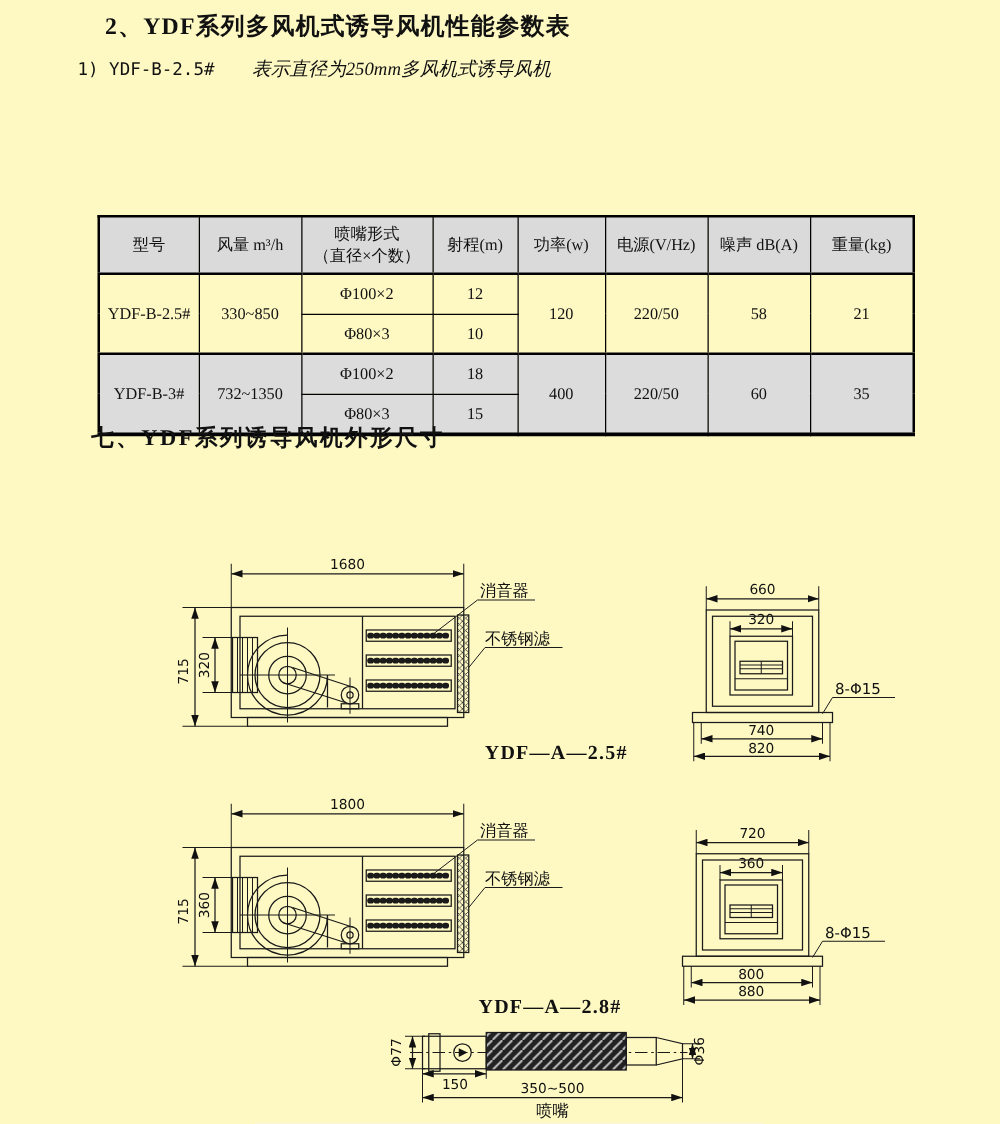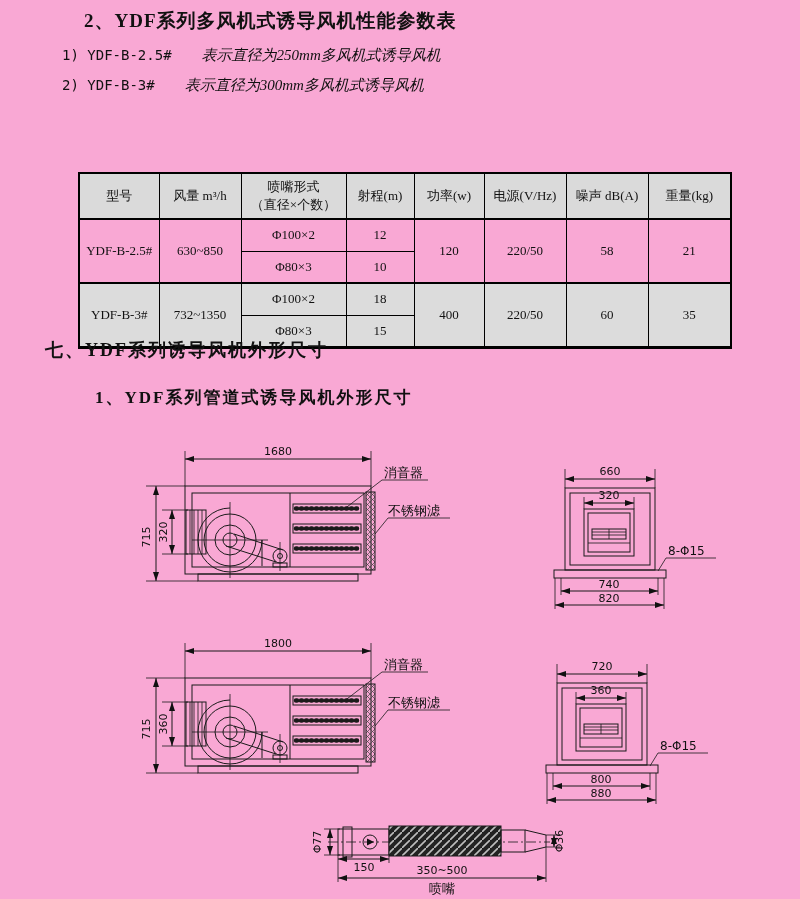--- a/index.html
+++ b/index.html
@@ -1,26 +1,26 @@
 <!DOCTYPE html>
 <html><head>
 <meta charset="utf-8">
 <style>
   html,body { margin:0; padding:0; background:#f3f3f3; }
   #page {
     position:relative; width:800px; height:899px; margin:0 auto;
-    background:#f9a8d4; overflow:hidden;
+    background:#fef9c3; overflow:hidden;
     font-family:"Liberation Serif","DejaVu Serif",serif; color:#111;
   }
   .abs { position:absolute; }
   .title { font-size:19px; font-weight:bold; letter-spacing:1px; }
   .note { font-size:15px; white-space:nowrap; }
   .note .code { font-family:"DejaVu Sans Mono","Liberation Mono",monospace; font-size:14px;margin-top:44px; }
   .note .desc { margin-left:30px;font-style:italic; }
-  .sec-title { font-size:18px; font-weight:bold; letter-spacing:2px; }
+  .sec-title { font-size:18px; font-weight:bold; letter-spacing:2px;margin-left:28px; }
   .sub-title { font-size:17px; font-weight:bold; letter-spacing:2px; }
 
   table.spec { border-collapse:collapse; table-layout:fixed; width:652px;
                font-size:13px; border:2px solid #000; border-bottom:3px solid #000;margin-top:44px; }
   .spec th, .spec td { border:1px solid #000; text-align:center; vertical-align:middle; padding:0; }
   .spec thead th { height:44px; background:#dadada; font-weight:normal;
                    white-space:pre-line; border-bottom:2px solid #000; line-height:1.35; }
   .spec tbody tr { height:32px; }
   .spec tr.g2 td { border-top:2px solid #000; }
   .spec tr.gray td { background:#dcdcdc; }
@@ -51,23 +51,20 @@
       <pattern id="hp" width="8" height="8" patternUnits="userSpaceOnUse">
         <rect width="8" height="8" fill="#222"></rect>
         <line x1="-1" y1="9" x2="9" y2="-1" stroke="#bdbdbd" stroke-width="1.6"></line>
       </pattern>
     </defs>
   </svg>
 
   <div class="abs title" style="left:84px;top:8px">2、YDF系列多风机式诱导风机性能参数表</div>
   <div class="abs note" style="left:62px;top:46px">
     <span class="code">1) YDF-B-2.5#</span><span class="desc">表示直径为250mm多风机式诱导风机</span>
-  </div>
-  <div class="abs note" style="left:62px;top:76px">
-    <span class="code">2) YDF-B-3#</span><span class="desc">表示直径为300mm多风机式诱导风机</span>
   </div>
 
   <table class="spec abs" style="left:78px;top:128px">
     <colgroup>
       <col style="width:80px">
         <col style="width:82px">
         <col style="width:105px">
         <col style="width:68px">
       <col style="width:70px">
         <col style="width:82px">
@@ -83,21 +80,21 @@
         <th>射程(m)</th>
         <th>功率(w)</th>
         <th>电源(V/Hz)</th>
         <th>噪声 dB(A)</th>
         <th>重量(kg)</th>
       </tr>
     </thead>
     <tbody>
       <tr>
         <td rowspan="2">YDF-B-2.5#</td>
-        <td rowspan="2">630~850</td>
+        <td rowspan="2">330~850</td>
         <td>Φ100×2</td>
         <td>12</td>
         <td rowspan="2">120</td>
         <td rowspan="2">220/50</td>
         <td rowspan="2">58</td>
         <td rowspan="2">21</td>
       </tr>
       <tr>
         <td>Φ80×3</td>
         <td>10</td>
@@ -113,21 +110,20 @@
         <td rowspan="2">35</td>
       </tr>
       <tr class="gray">
         <td>Φ80×3</td>
         <td>15</td>
       </tr>
     </tbody>
   </table>
 
   <div class="abs sec-title" style="left:45px;top:338px">七、YDF系列诱导风机外形尺寸</div>
-  <div class="abs sub-title" style="left:95px;top:386px">1、YDF系列管道式诱导风机外形尺寸</div>
 
   <svg class="abs" style="left:130px;top:442px" width="335" height="150" viewBox="0 0 335 150">
     <line class="tn" x1="55" y1="9" x2="55" y2="44"></line>
     <line class="tn" x1="241" y1="9" x2="241" y2="44"></line>
     <line class="ln" x1="55" y1="17" x2="241" y2="17" marker-start="url(#arw)" marker-end="url(#arw)"></line>
     <text class="dn" x="148" y="13" text-anchor="middle">1680</text>
     <line class="tn" x1="16" y1="44" x2="55" y2="44"></line>
     <line class="tn" x1="16" y1="139" x2="68" y2="139"></line>
     <line class="ln" x1="26" y1="44" x2="26" y2="139" marker-start="url(#arw)" marker-end="url(#arw)"></line>
     <text class="dn" x="20" y="95" text-anchor="middle" transform="rotate(-90 20 95)">715</text>
@@ -201,20 +197,21 @@
     <line class="ln" x1="33" y1="146" x2="130" y2="146" marker-start="url(#arw)" marker-end="url(#arw)"></line>
     <text class="dn" x="81" y="143" text-anchor="middle">740</text>
     <line class="tn" x1="27" y1="133" x2="27" y2="164"></line>
     <line class="tn" x1="136" y1="133" x2="136" y2="164"></line>
     <line class="ln" x1="27" y1="160" x2="136" y2="160" marker-start="url(#arw)" marker-end="url(#arw)"></line>
     <text class="dn" x="81" y="157" text-anchor="middle">820</text>
     <polyline class="tn" points="130,126 138,113 188,113"></polyline>
     <text class="dm" x="140" y="110">8-Φ15</text>
   </svg>
 
+  <div class="abs caption" style="left:360px;top:594px;width:170px">YDF—A—2.5#</div>
 
   <svg class="abs" style="left:130px;top:634px" width="335" height="150" viewBox="0 0 335 150">
     <line class="tn" x1="55" y1="9" x2="55" y2="44"></line>
     <line class="tn" x1="241" y1="9" x2="241" y2="44"></line>
     <line class="ln" x1="55" y1="17" x2="241" y2="17" marker-start="url(#arw)" marker-end="url(#arw)"></line>
     <text class="dn" x="148" y="13" text-anchor="middle">1800</text>
     <line class="tn" x1="16" y1="44" x2="55" y2="44"></line>
     <line class="tn" x1="16" y1="139" x2="68" y2="139"></line>
     <line class="ln" x1="26" y1="44" x2="26" y2="139" marker-start="url(#arw)" marker-end="url(#arw)"></line>
     <text class="dn" x="20" y="95" text-anchor="middle" transform="rotate(-90 20 95)">715</text>
@@ -288,20 +285,21 @@
     <line class="ln" x1="33" y1="146" x2="130" y2="146" marker-start="url(#arw)" marker-end="url(#arw)"></line>
     <text class="dn" x="81" y="143" text-anchor="middle">800</text>
     <line class="tn" x1="27" y1="133" x2="27" y2="164"></line>
     <line class="tn" x1="136" y1="133" x2="136" y2="164"></line>
     <line class="ln" x1="27" y1="160" x2="136" y2="160" marker-start="url(#arw)" marker-end="url(#arw)"></line>
     <text class="dn" x="81" y="157" text-anchor="middle">880</text>
     <polyline class="tn" points="130,126 138,113 188,113"></polyline>
     <text class="dm" x="140" y="110">8-Φ15</text>
   </svg>
 
+  <div class="abs caption" style="left:355px;top:797px;width:170px">YDF—A—2.8#</div>
 
   <svg class="abs" style="left:298px;top:816px" width="268" height="83" viewBox="0 0 268 83">
     <line class="cl" x1="30" y1="26" x2="252" y2="26"></line>
     <rect class="ln" x="40" y="13" width="51" height="26" fill="#fff"></rect>
     <rect class="ln" x="45" y="11" width="9" height="30" fill="#fff"></rect>
     <circle class="ln" cx="72" cy="26" r="7"></circle>
     <polygon points="69,22.5 76,26 69,29.5" fill="#111"></polygon>
     <rect x="91" y="10" width="112" height="30" fill="url(#hp)" stroke="#1a1a1a"></rect>
     <rect class="ln" x="203" y="14" width="24" height="22" fill="#fff"></rect>
     <path class="ln" d="M 227 14 L 248 19 L 248 31 L 227 36"></path>

